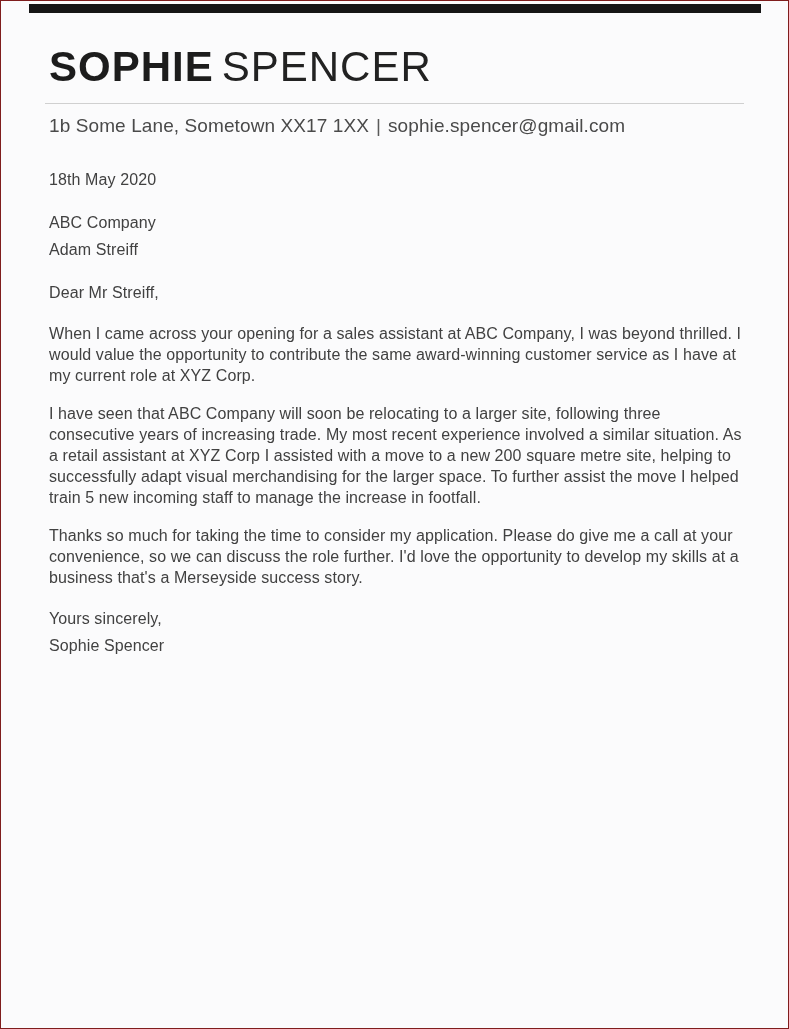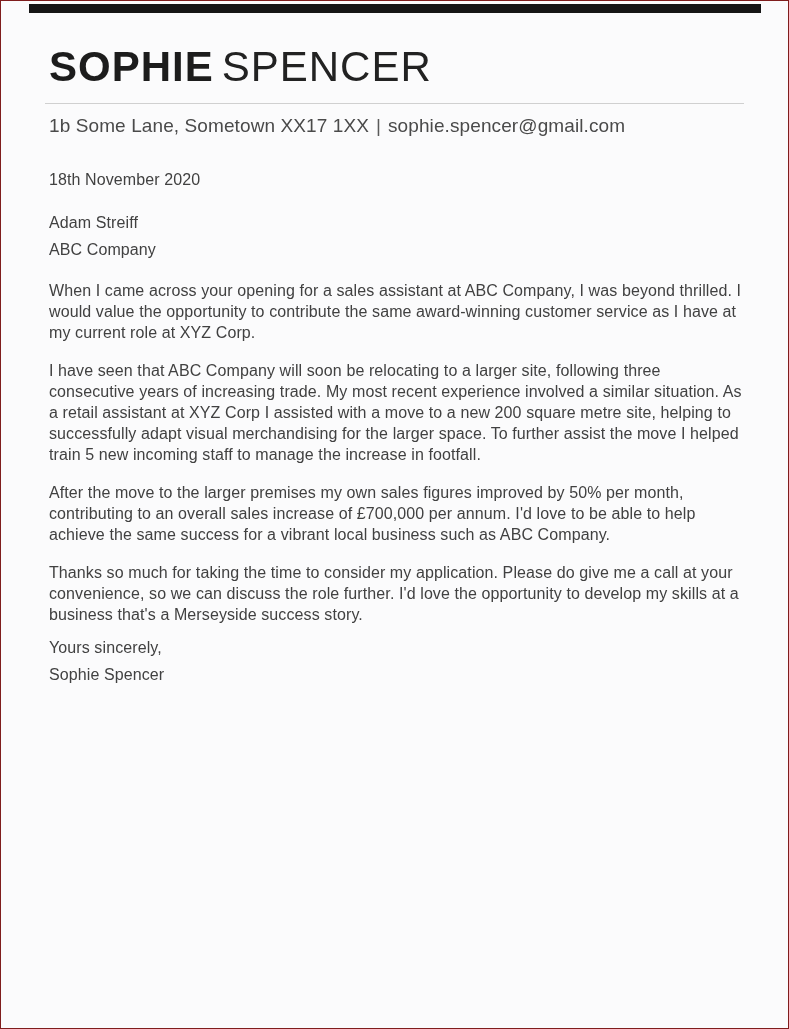--- a/index.html
+++ b/index.html
@@ -77,21 +77,21 @@
   }
   .salutation {
     margin-top: 16px !important;
     line-height: 27px;
   }
   .para {
     margin-top: 17px !important;
     line-height: 21px;
   }
   .closing-block {
-    margin-top: 9px;
+    margin-top: 17px;
   }
   .closing-block p {
     line-height: 27px;
   }
 </style>
 </head>
 <body>
 
 <div class="page">
 
@@ -100,31 +100,31 @@
   <header class="letterhead">
     <h1 class="page-title"><span class="first">SOPHIE</span><span class="last">SPENCER</span></h1>
   </header>
 
   <hr class="header-rule">
 
   <p class="contact"><span>1b Some Lane, Sometown XX17 1XX</span><span class="sep">|</span><span>sophie.spencer@gmail.com</span></p>
 
   <main class="letter">
 
-    <p class="date-line">18th November 2020</p>
+    <p class="date-line">18th May 2020</p>
 
     <div class="recipient">
+      <p>ABC Company</p>
       <p>Adam Streiff</p>
-      <p>ABC Company</p>
     </div>
 
+    <p class="salutation">Dear Mr Streiff,</p>
 
     <p class="para">When I came across your opening for a sales assistant at ABC Company, I was beyond thrilled. I would value the opportunity to contribute the same award-winning customer service as I have at my current role at XYZ Corp.</p>
     <p class="para">I have seen that ABC Company will soon be relocating to a larger site, following three consecutive years of increasing trade. My most recent experience involved a similar situation. As a retail assistant at XYZ Corp I assisted with a move to a new 200 square metre site, helping to successfully adapt visual merchandising for the larger space. To further assist the move I helped train 5 new incoming staff to manage the increase in footfall.</p>
-    <p class="para">After the move to the larger premises my own sales figures improved by 50% per month, contributing to an overall sales increase of £700,000 per annum. I'd love to be able to help achieve the same success for a vibrant local business such as ABC Company.</p>
     <p class="para">Thanks so much for taking the time to consider my application. Please do give me a call at your convenience, so we can discuss the role further. I'd love the opportunity to develop my skills at a business that's a Merseyside success story.</p>
 
     <div class="closing-block">
       <p>Yours sincerely,</p>
       <p>Sophie Spencer</p>
     </div>
 
   </main>
 
 </div>

